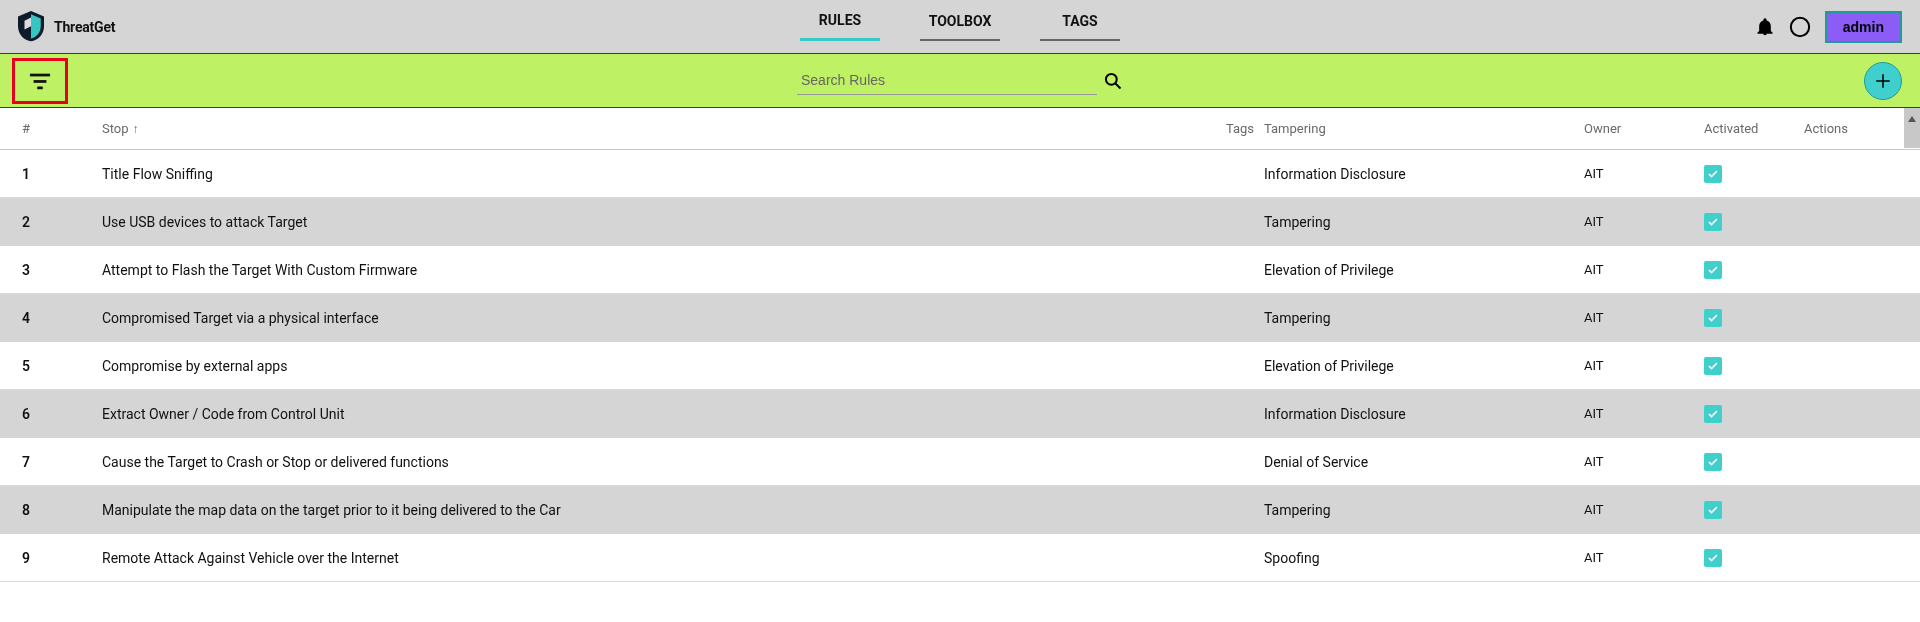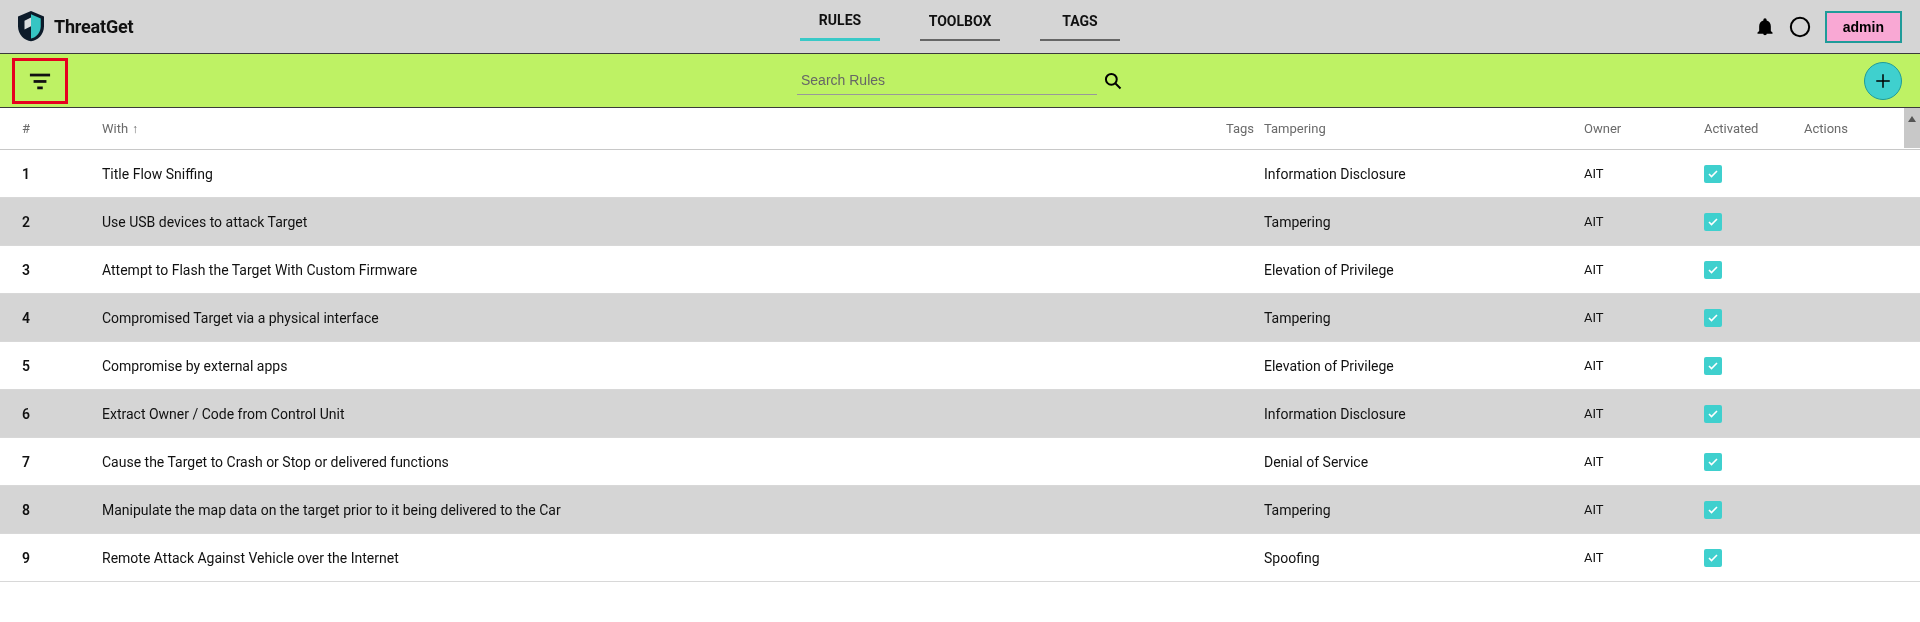--- a/index.html
+++ b/index.html
@@ -16,40 +16,40 @@
   
   .topbar {
     display: flex;
     align-items: center;
     height: 54px;
     background: #d5d5d5;
     border-bottom: 1px solid #3a3a3a;
     padding: 0 18px;
   }
   .brand { display: flex; align-items: center; gap: 10px; }
-  .brand-name { font-weight: 700; font-size: 18px; letter-spacing: -0.2px; }
+  .brand-name { font-weight: 700; font-size: 14px; letter-spacing: -0.2px; }
   .logo { width: 26px; height: 30px; }
   .tabs {
     position: absolute;
     left: 50%; transform: translateX(-50%);
     display: flex; gap: 40px;
     height: 54px; align-items: center;
   }
   .tab {
     font-weight: 700; font-size: 14px;
     padding: 0 4px 10px 4px;
     border-bottom: 2px solid #666;
     min-width: 80px; text-align: center;
     cursor: pointer;
   }
   .tab.active { border-bottom: 3px solid #39c9c7; }
   .top-right { margin-left: auto; display: flex; align-items: center; gap: 14px; }
   .icon { display: inline-flex; align-items: center; justify-content: center; }
   .admin-btn {
-    background: #f9a8d4;
+    background: #8b5cf6;
     border: 2px solid #1f9b99;
     padding: 6px 16px;
     font-weight: 700;
     font-size: 14px;
     cursor: pointer;
   }
 
   
   .toolbar {
     display: flex; align-items: center;
@@ -189,21 +189,21 @@
           </svg>
     </span>
   </div>
 </div>
 
 <div class="grid">
 
   <div class="row header">
     <div class="col-num">#</div>
     <div class="col-title">
-      <span>With</span>
+      <span>Stop</span>
       <span class="sort-arrow">↑</span>
     </div>
     <div class="col-tags">Tags</div>
     <div class="col-threat">Tampering</div>
     <div class="col-owner">Owner</div>
     <div class="col-act">Activated</div>
     <div class="col-actions">Actions</div>
     <div></div>
   </div>
 

